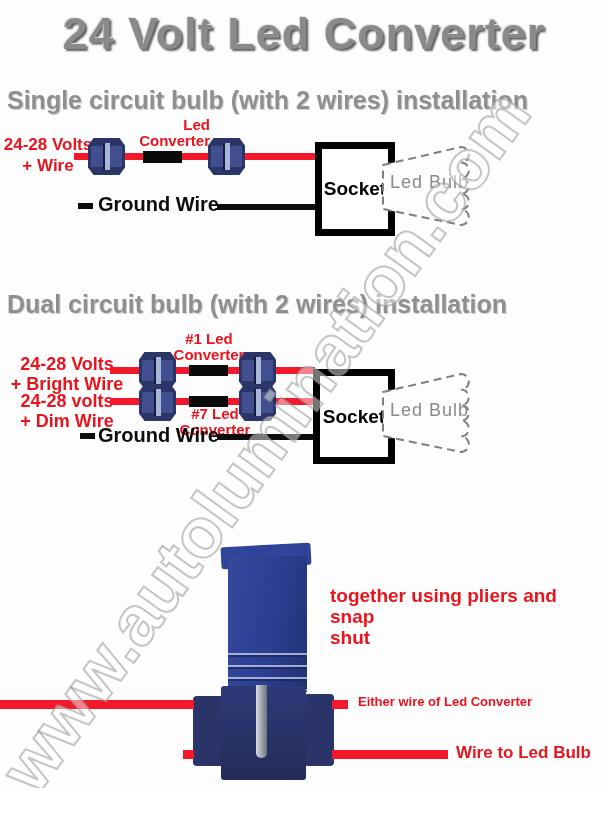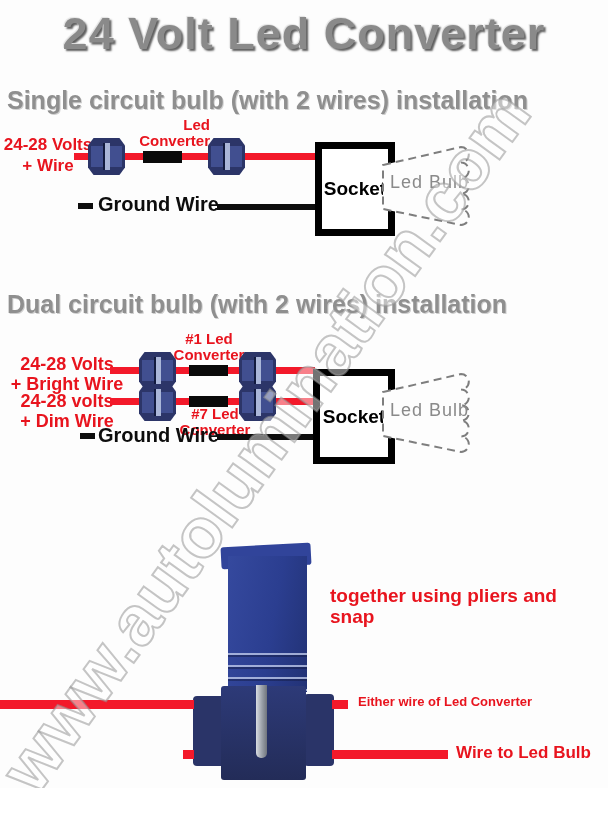--- a/index.html
+++ b/index.html
@@ -158,20 +158,21 @@
     <span>Socket</span>
   </div>
 
   <svg class="abs" style="left:379px;top:366px" width="100" height="92" viewBox="0 0 100 92">
     <path d="M4 26 L82 8 a7.8 7.8 0 0 1 0 15.6 a7.8 7.8 0 0 1 0 15.6 a7.8 7.8 0 0 1 0 15.6 a7.8 7.8 0 0 1 0 15.6 a7.8 7.8 0 0 1 0 15.6 L4 70 Z" fill="#fdfdfd" stroke="#7e7e7e" stroke-width="2" stroke-dasharray="8 5"></path>
   </svg>
   <div class="abs gray-label" style="left:390px;top:400px">Led Bulb</div>
 
   <div class="abs red-label red-big" style="left:330px;top:585px;width:276px;text-align:left;font-size:19px">
     <div>together using pliers and snap</div>
+    <div>shut</div>
   </div>
 
   <div class="abs lid-cap"></div>
   <div class="abs lid"></div>
   <div class="abs lid-ridges"></div>
   <div class="abs wing-left"></div>
   <div class="abs wing-right"></div>
   <div class="abs body-center"></div>
   <div class="abs blade"></div>
 

